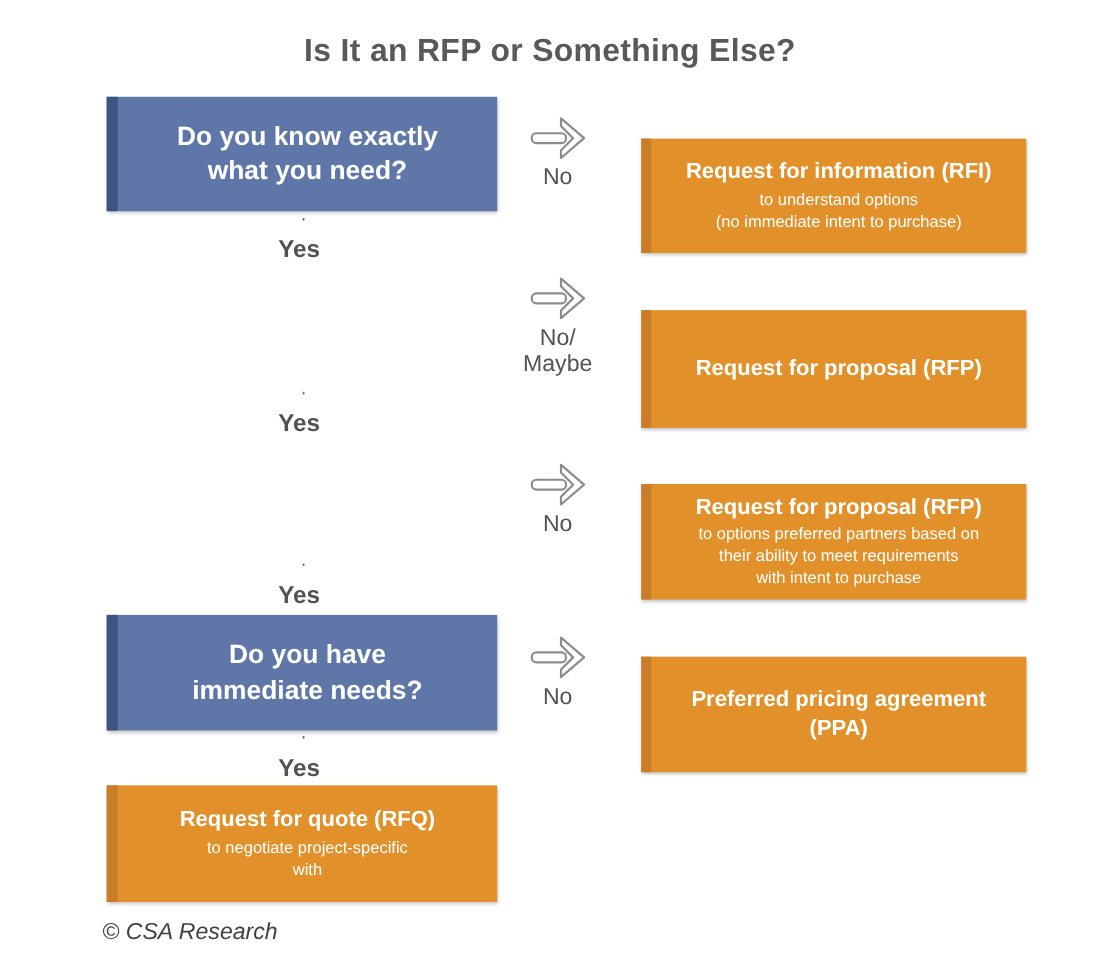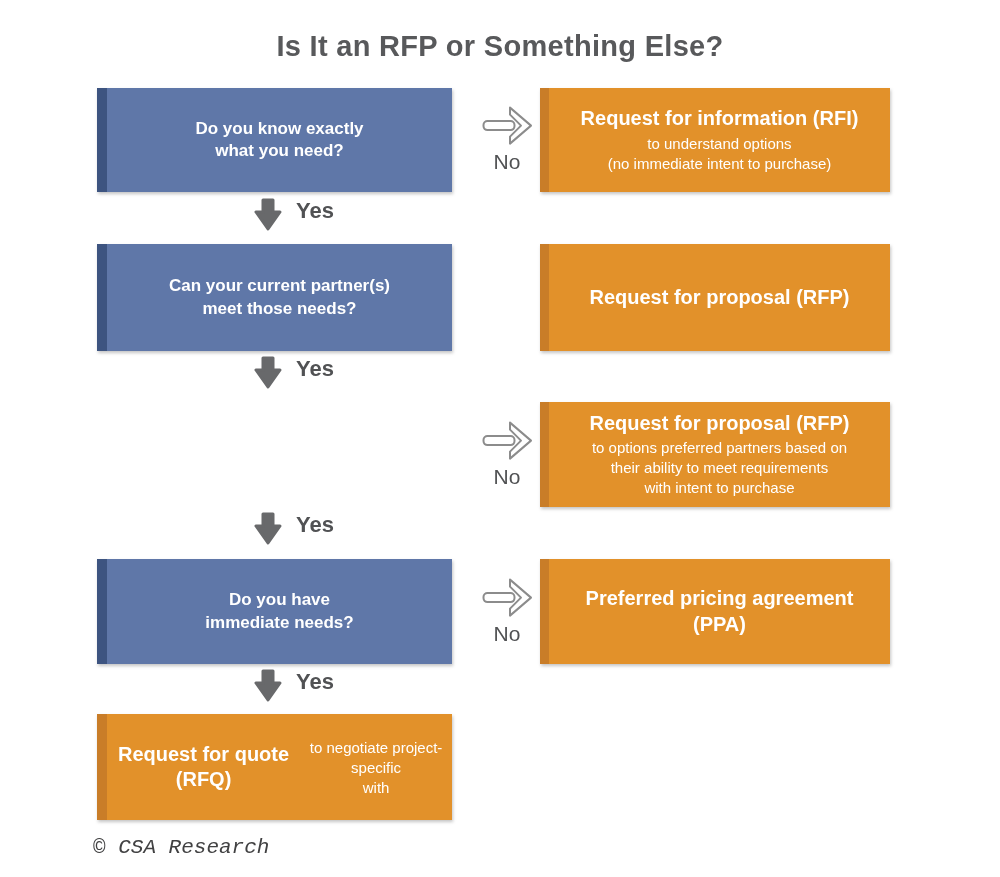--- a/index.html
+++ b/index.html
@@ -35,21 +35,21 @@
     border-left: 10px solid var(--question-stripe);
     box-sizing: border-box;
     display: flex;
     align-items: center;
     justify-content: center;
     box-shadow: 1px 2px 3px rgba(110,110,110,0.40);
   }
   .qtext {
     color: var(--box-text);
     font-weight: bold;
-    font-size: 17px;
+    font-size: 24px;
     line-height: 1.3;
     text-align: center;
   }
 
   .mid {
     position: absolute;
     left: 455px;
     width: 104px;
     top: 50%;
     transform: translateY(-50%);
@@ -61,78 +61,79 @@
   .no-label {
     font-size: 21px;
     font-weight: normal;
     color: var(--label-text);
     text-align: center;
     line-height: 1.18;
   }
 
   .obox {
     position: absolute;
-    left: 540px;
+    left: 583px;
     width: 350px;
     height: 100%;
     background: var(--result-bg);
     border-left: 9px solid var(--result-stripe);
     box-sizing: border-box;
     display: flex;
     flex-direction: column;
     align-items: center;
     justify-content: center;
     text-align: center;
     color: var(--box-text);
     padding: 0 6px;
     box-shadow: 1px 2px 3px rgba(110,110,110,0.40);
+    margin-top: 38px;
   }
   .result-title { font-weight: bold; font-size: 20px; line-height: 1.27; }
   .result-desc  { font-size: 15px; line-height: 1.33; margin-top: 2px; }
 
   .yes {
     position: absolute;
     left: 253px;
     height: 42px;
     display: flex;
-    align-items: flex-start;
+    align-items: flex-end;
     gap: 13px;
+    flex-direction: column;
   }
   .yes-label {
     font-size: 22px;
     font-weight: bold;
     color: var(--label-text);
   }
 
   .final-box {
     position: absolute;
     top: 714px;
     left: 97px;
     width: 355px;
     height: 106px;
     background: var(--result-bg);
     border-left: 10px solid var(--result-stripe);
     box-sizing: border-box;
     display: flex;
-    flex-direction: row;
+    flex-direction: column;
     align-items: center;
     justify-content: center;
     text-align: center;
     color: var(--box-text);
     box-shadow: 1px 2px 3px rgba(110,110,110,0.40);
   }
 
   .footer {
     position: absolute;
     top: 836px;
     left: 93px;
     font-style: italic;
     font-size: 21px;
     color: var(--footer-text);
-    font-family: Liberation Mono, monospace;
   }
 
   .right-arrow rect { fill: #ffffff; stroke: var(--arrow-outline); stroke-width: 2; }
   .right-arrow path { fill: #ffffff; stroke: var(--arrow-outline); stroke-width: 2; stroke-linejoin: round; }
   .down-arrow path  { fill: var(--arrow-gray); stroke: var(--arrow-gray); stroke-width: 3; stroke-linejoin: round; }
 </style>
 </head>
 <body>
 
 <div class="canvas">
@@ -159,23 +160,27 @@
   </div>
 
   <div class="yes" style="top:198px">
     <svg class="down-arrow" width="30" height="34" viewBox="0 0 30 34">
       <path d="M10 2 H20 V14 H27 L15 31 L3 14 H10 Z"></path>
     </svg>
     <span class="yes-label">Yes</span>
   </div>
 
   <div class="row" style="top:244px;height:107px">
-    <div class="qbox">
-      <div class="qtext pre">Can your current partner(s)
-meet those needs?</div>
+    <div class="mid">
+      <svg class="right-arrow" width="52" height="40" viewBox="0 0 52 40">
+        <rect x="2.5" y="15.5" width="31" height="9" rx="4"></rect>
+        <path d="M29 2 L50 20 L29 38 L29 31 L40 20 L29 9 Z"></path>
+      </svg>
+      <div class="no-label pre">No/
+Maybe</div>
     </div>
     <div class="obox">
       <div class="result-title pre">Request for proposal (RFP)</div>
     </div>
   </div>
 
   <div class="yes" style="top:356px">
     <svg class="down-arrow" width="30" height="34" viewBox="0 0 30 34">
       <path d="M10 2 H20 V14 H27 L15 31 L3 14 H10 Z"></path>
     </svg>

